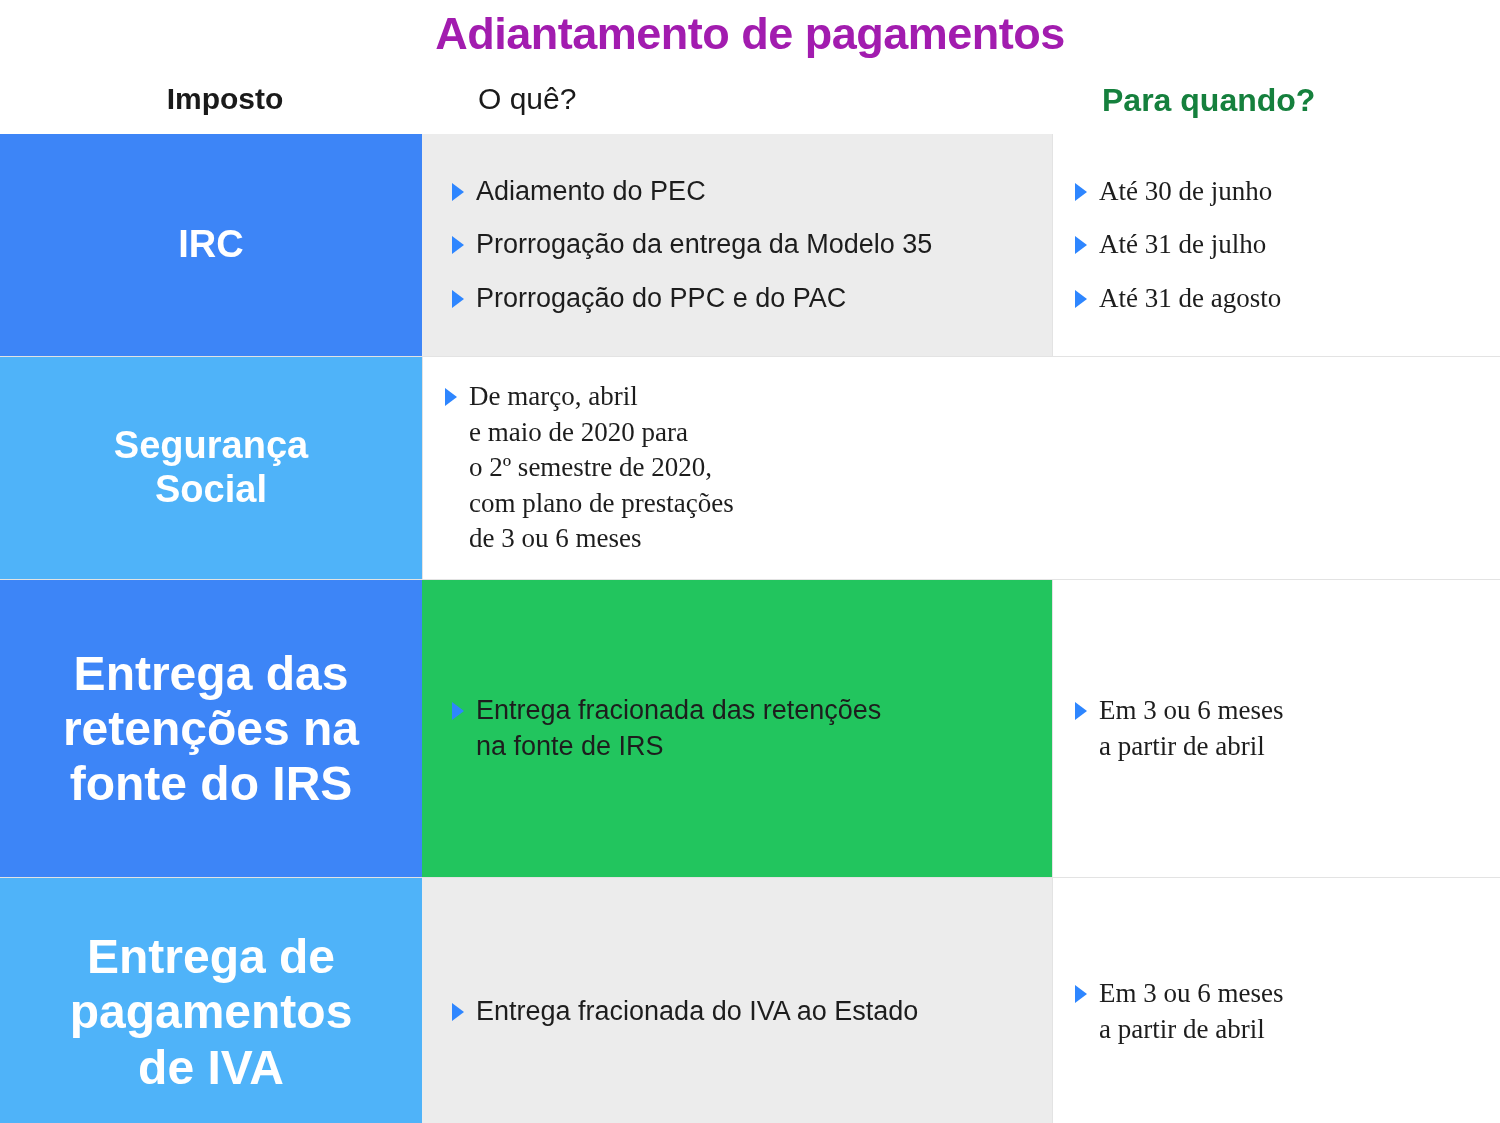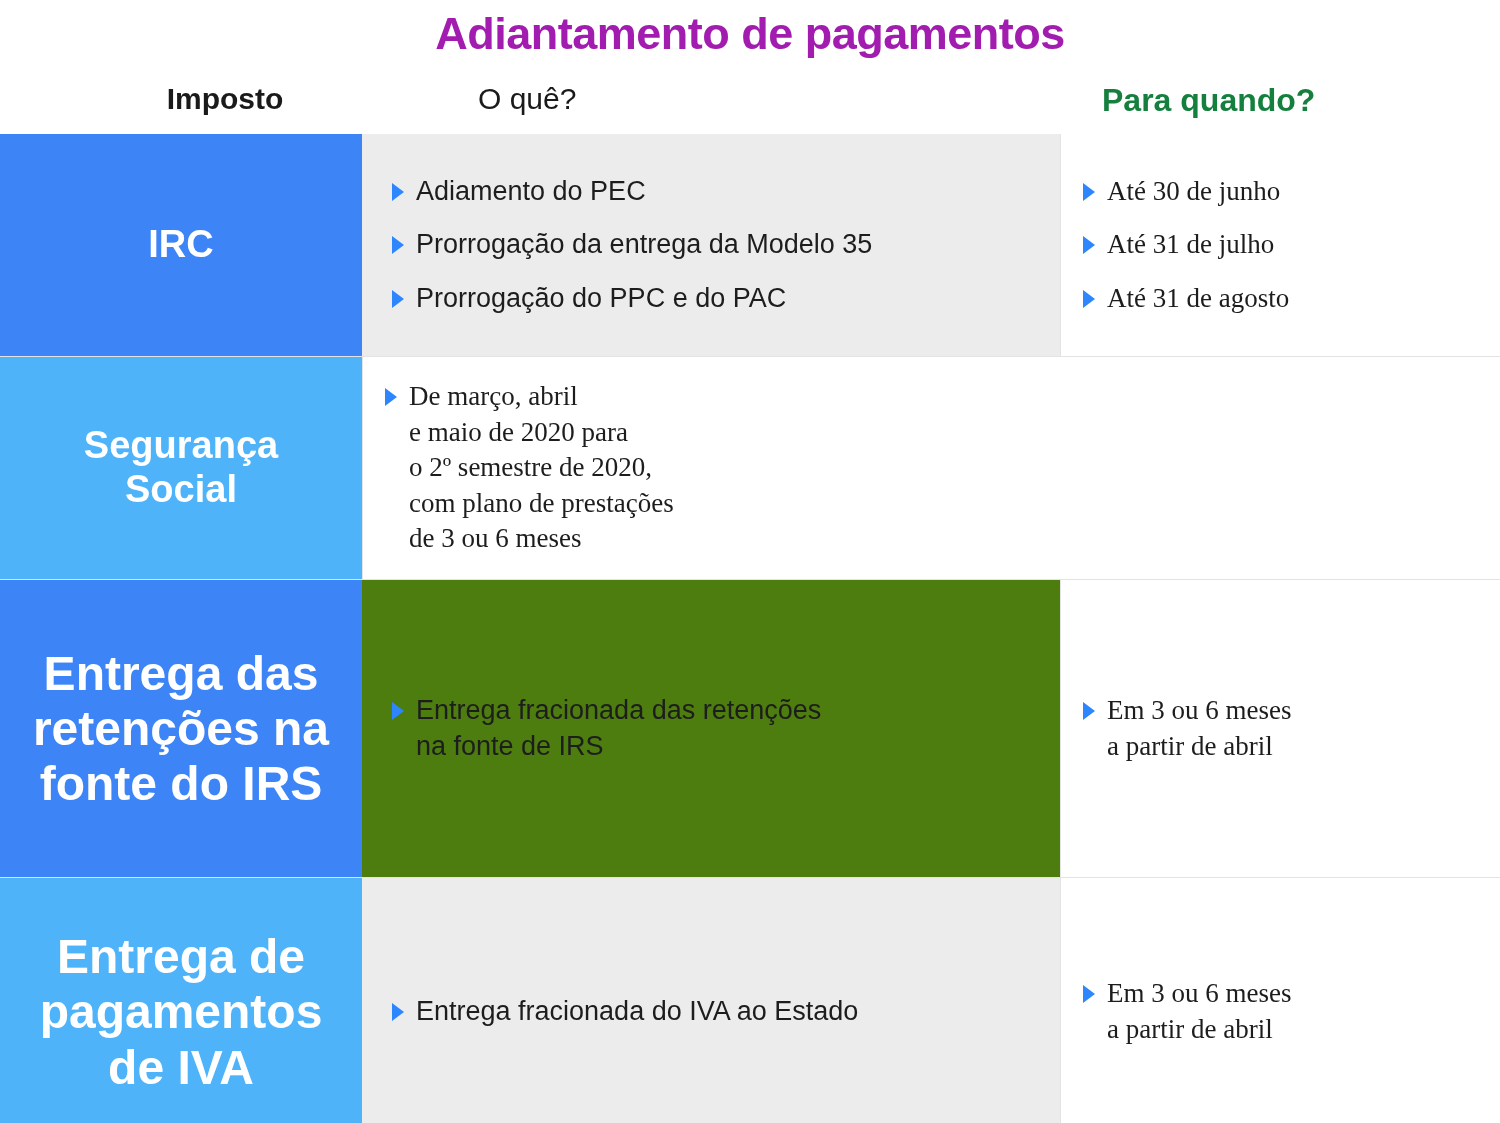--- a/index.html
+++ b/index.html
@@ -61,36 +61,36 @@
     flex-direction: column;
   }
   .row {
     display: flex;
     align-items: stretch;
     border-bottom: 1px solid #e3e3e3;
   }
   .row:last-child { border-bottom: none; }
 
   .cell-tax {
-    width: 362px;
+    width: 422px;
     display: flex;
     align-items: center;
     justify-content: center;
     text-align: center;
     color: #ffffff;
     font-size: 38px;
     font-weight: bold;
     line-height: 1.15;
     box-sizing: border-box;
     padding: 6px 18px;
   }
   .cell-tax.big { font-size: 48px; }
 
   .cell-what {
-    width: 698px;
+    width: 630px;
     background: #ececec;
     box-sizing: border-box;
     padding: 10px 26px 10px 30px;
     display: flex;
     flex-direction: column;
     justify-content: center;
   }
   .cell-when {
     flex: 1;
     background: #ffffff;
@@ -191,21 +191,21 @@
         </div>
       </div>
     </div>
 
     <div class="row" style="height:297px;">
       <div class="cell-tax big" style="background:#3d85f7; white-space:pre-line;">
         <span>Entrega das
 retenções na
 fonte do IRS</span>
       </div>
-      <div class="cell-what" style="background:#4d7c0f;">
+      <div class="cell-what" style="background:#22c55e;">
         <div class="bullet-line">
           <span class="tri"></span>
           <span class="txt">Entrega fracionada das retenções
 na fonte de IRS</span>
         </div>
       </div>
       <div class="cell-when">
         <div class="bullet-line">
           <span class="tri"></span>
           <span class="txt">Em 3 ou 6 meses

